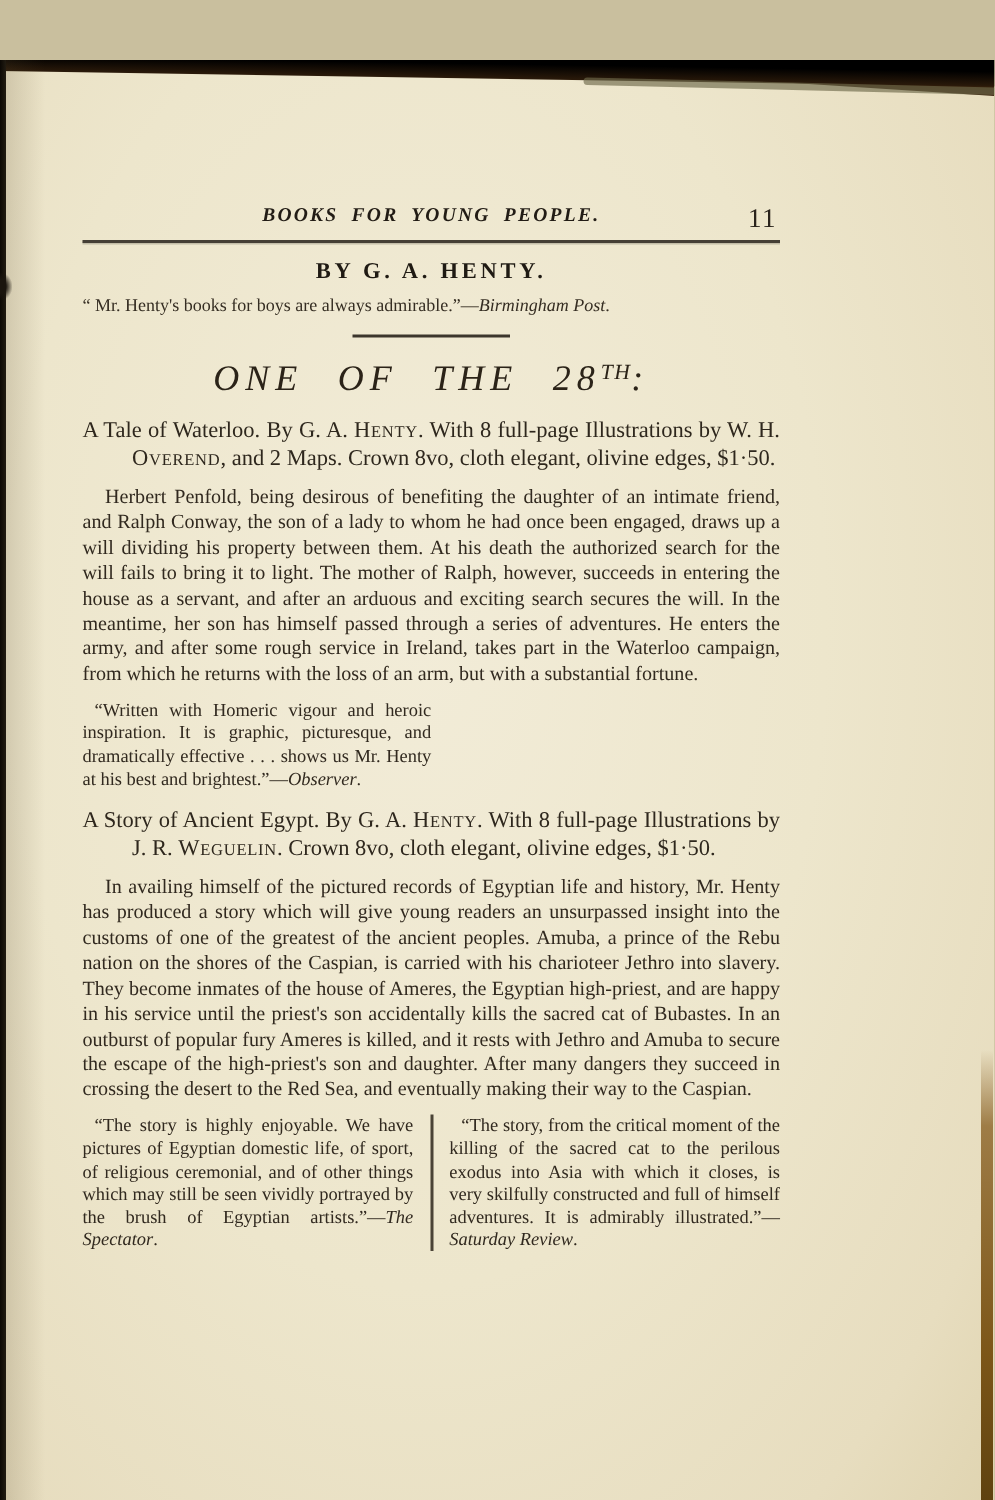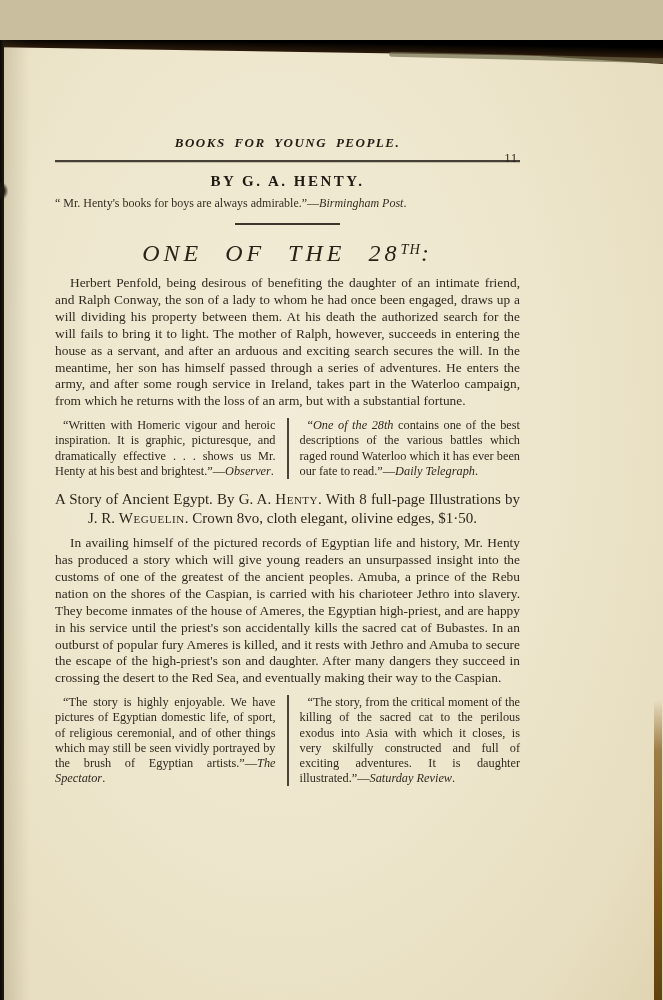--- a/index.html
+++ b/index.html
@@ -20,21 +20,21 @@
   .edge-right-gold{position:absolute;right:1px;top:660px;bottom:2px;width:8px;background:linear-gradient(to bottom,rgba(140,100,40,0),rgba(140,100,40,.8) 15%,#7c5618 60%,#533a0c);border-radius:2px;}
   .edge-bottom{position:absolute;left:0;right:0;bottom:0;height:9px;background:linear-gradient(to top,rgba(60,45,15,.38),rgba(60,45,15,0));}
 
   
   .print-area{position:absolute;left:55px;top:95px;width:465px;}
   .running-row{position:relative;height:19px;}
   .running-title{
     text-align:center;font-weight:bold;font-style:italic;font-size:13px;
     letter-spacing:1.5px;word-spacing:4px;color:#221c15;
   }
-  .page-num{position:absolute;right:2px;top:16px;font-size:12px;letter-spacing:1px;color:#2a241c;font-style:normal;}
+  .page-num{position:absolute;right:2px;top:0;font-size:18px;letter-spacing:1px;color:#2a241c;font-style:normal;}
   .head-rule{height:2px;background:#453f35;margin-top:6px;box-shadow:0 1px 0 rgba(69,63,53,.25);}
   .byline{
     text-align:center;margin-top:11px;
     font-family:Liberation Serif, serif;
     font-weight:bold;font-size:15px;letter-spacing:2.5px;color:#1f1a13;
   }
   .byline-quote{font-size:12px;margin-top:6px;color:#352d22;}
   .short-rule{width:105px;height:2px;background:#3c362c;margin:12px auto 0;}
 
   .book-title{
@@ -81,30 +81,30 @@
 
     <div class="head-rule"></div>
 
     <div class="byline">BY G. A. HENTY.</div>
     <div class="byline-quote"><span>“ Mr. Henty's books for boys are always admirable.”—</span><span class="seg-i">Birmingham Post</span><span>.</span></div>
 
     <div class="short-rule"></div>
 
     <div>
       <div class="book-title"><span>ONE OF THE 28</span><span class="seg-sup">TH</span><span>:</span></div>
+      <div class="book-subtitle"><span>A Tale of Waterloo. By G. A. </span><span class="seg-sc">Henty</span><span>. With 8 full-page Illustrations by W. H. </span><span class="seg-sc">Overend</span><span>, and 2 Maps. Crown 8vo, cloth elegant, olivine edges, $1·50.</span></div>
       <div class="book-desc">Herbert Penfold, being desirous of benefiting the daughter of an intimate friend, and Ralph Conway, the son of a lady to whom he had once been engaged, draws up a will dividing his property between them. At his death the authorized search for the will fails to bring it to light. The mother of Ralph, however, succeeds in entering the house as a servant, and after an arduous and exciting search secures the will. In the meantime, her son has himself passed through a series of adventures. He enters the army, and after some rough service in Ireland, takes part in the Waterloo campaign, from which he returns with the loss of an arm, but with a substantial fortune.</div>
       <div class="reviews">
         <div class="review left"><span>“Written with Homeric vigour and heroic inspiration. It is graphic, picturesque, and dramatically effective . . . shows us Mr. Henty at his best and brightest.”—</span><span class="seg-i">Observer</span><span>.</span></div>
-        <div class="review right"><span>“</span><span class="seg-i">One of the 28th</span><span> contains one of the best descriptions of the various battles which raged round Waterloo which it has ever been our fate to read.”—</span><span class="seg-i">Daily Telegraph</span><span>.</span></div>
       </div>
     </div>
 
     <div>
       <div class="book-subtitle"><span>A Story of Ancient Egypt. By G. A. </span><span class="seg-sc">Henty</span><span>. With 8 full-page Illustrations by J. R. </span><span class="seg-sc">Weguelin</span><span>. Crown 8vo, cloth elegant, olivine edges, $1·50.</span></div>
       <div class="book-desc">In availing himself of the pictured records of Egyptian life and history, Mr. Henty has produced a story which will give young readers an unsurpassed insight into the customs of one of the greatest of the ancient peoples. Amuba, a prince of the Rebu nation on the shores of the Caspian, is carried with his charioteer Jethro into slavery. They become inmates of the house of Ameres, the Egyptian high-priest, and are happy in his service until the priest's son accidentally kills the sacred cat of Bubastes. In an outburst of popular fury Ameres is killed, and it rests with Jethro and Amuba to secure the escape of the high-priest's son and daughter. After many dangers they succeed in crossing the desert to the Red Sea, and eventually making their way to the Caspian.</div>
       <div class="reviews">
         <div class="review left"><span>“The story is highly enjoyable. We have pictures of Egyptian domestic life, of sport, of religious ceremonial, and of other things which may still be seen vividly portrayed by the brush of Egyptian artists.”—</span><span class="seg-i">The Spectator</span><span>.</span></div>
-        <div class="review right"><span>“The story, from the critical moment of the killing of the sacred cat to the perilous exodus into Asia with which it closes, is very skilfully constructed and full of exciting adventures. It is daughter illustrated.”—</span><span class="seg-i">Saturday Review</span><span>.</span></div>
+        <div class="review right"><span>“The story, from the critical moment of the killing of the sacred cat to the perilous exodus into Asia with which it closes, is very skilfully constructed and full of himself adventures. It is admirably illustrated.”—</span><span class="seg-i">Saturday Review</span><span>.</span></div>
       </div>
     </div>
 
   </div>
 </div>
 
 </body></html>

